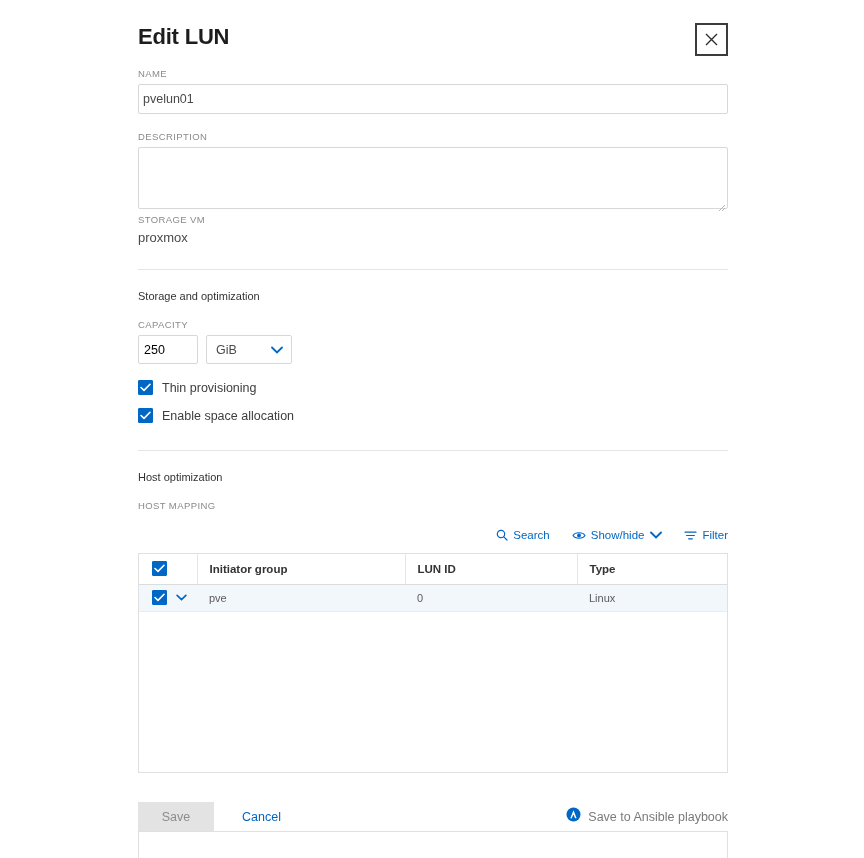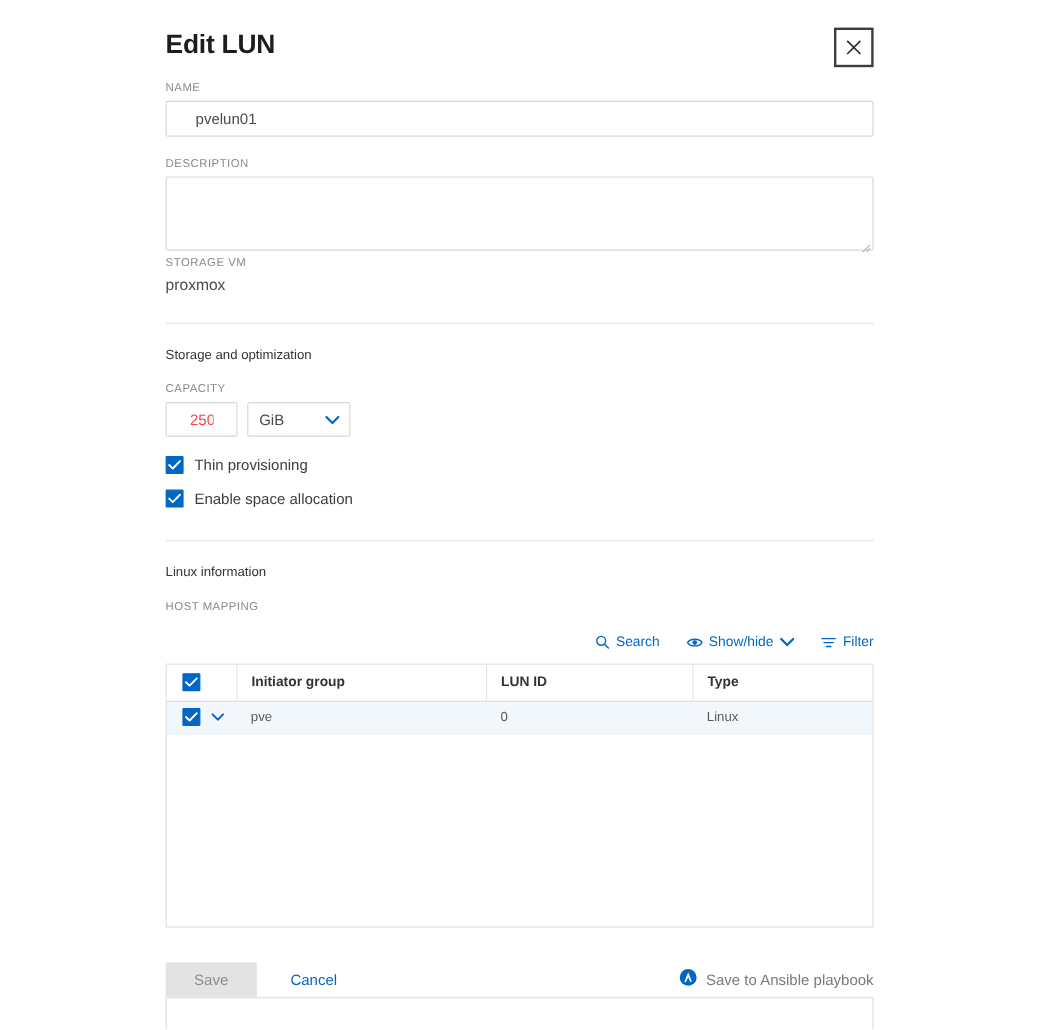--- a/index.html
+++ b/index.html
@@ -68,21 +68,21 @@
 
   .text-input {
     width: 590px;
     height: 30px;
     border: 1px solid #d8d8d8;
     border-radius: 2px;
     background: #ffffff;
     font-family: "Liberation Sans", sans-serif;
     font-size: 12.5px;
     color: #4a4a4a;
-    padding: 0 24px;
+    padding: 0 4px;
     outline: none;
   }
 
   .textarea-wrap { position: relative; width: 590px; }
   .text-area {
     width: 590px;
     height: 62px;
     border: 1px solid #d8d8d8;
     border-radius: 2px;
     background: #ffffff;
@@ -124,22 +124,22 @@
   
   .capacity-row { display: flex; gap: 8px; }
   .capacity-input {
     width: 60px;
     height: 29px;
     border: 1px solid #d8d8d8;
     border-radius: 2px;
     background: #ffffff;
     font-family: "Liberation Sans", sans-serif;
     font-size: 12.5px;
-    color: #ef4444;
-    padding: 0 19px;
+    color: #000000;
+    padding: 0 5px;
     outline: none;
   }
   .unit-select {
     width: 86px;
     height: 29px;
     border: 1px solid #d8d8d8;
     border-radius: 2px;
     background: #ffffff;
     display: flex;
     align-items: center;
@@ -354,21 +354,21 @@
       <span class="cb">
         <svg width="11" height="9" viewBox="0 0 11 9">
           <path d="M1 4.5 L4 7.4 L10 1.3" stroke="#ffffff" stroke-width="1.6" fill="none" stroke-linecap="round" stroke-linejoin="round"></path>
         </svg>
       </span>
       <span class="cb-label">Enable space allocation</span>
     </div>
 
     <div class="divider" style="margin-top:26px;"></div>
 
-    <h2 class="section-title" style="margin-top:20px;">Linux information</h2>
+    <h2 class="section-title" style="margin-top:20px;">Host optimization</h2>
 
     <div style="margin-top:17px;">
       <span class="field-label">HOST MAPPING</span>
     </div>
 
     <div class="table-toolbar" style="margin-top:14px;">
       <div class="toolbar-action">
         <span>
           <svg width="12" height="12" viewBox="0 0 12 12">
             <circle cx="5" cy="5" r="3.7" stroke="#0067c5" stroke-width="1.2" fill="none"></circle>

